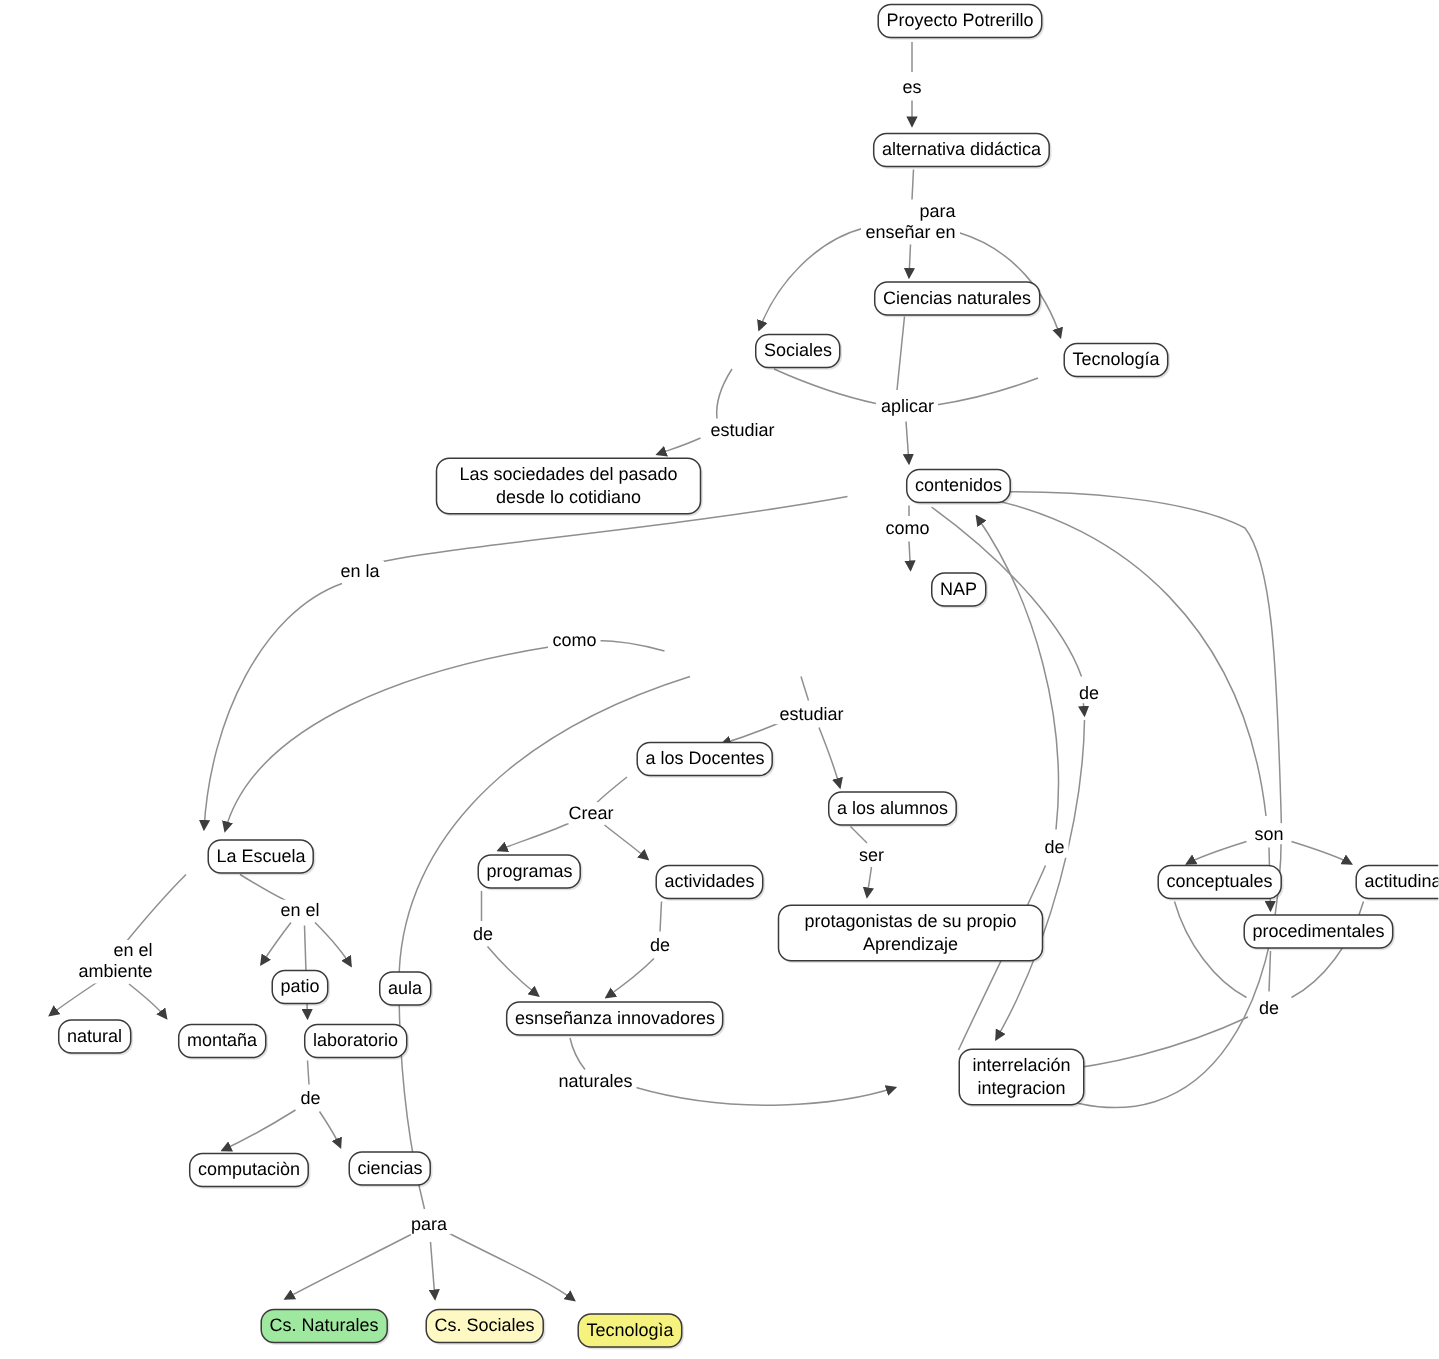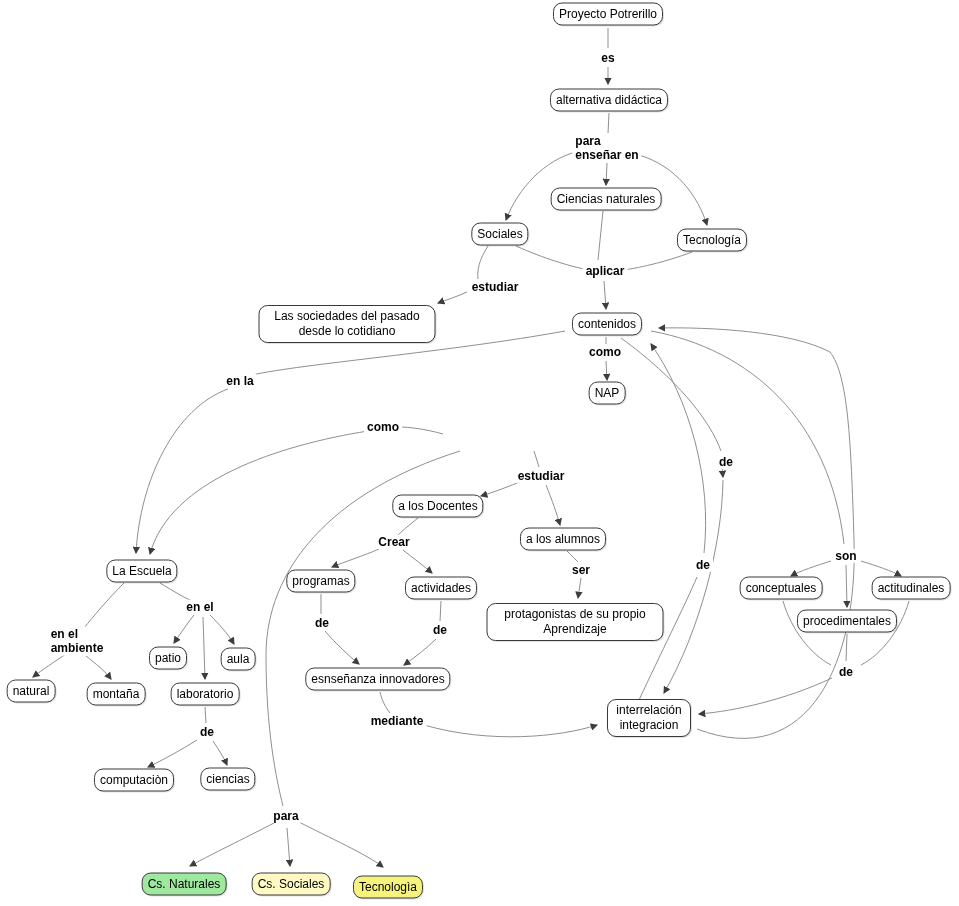--- a/index.html
+++ b/index.html
@@ -12,38 +12,38 @@
     color:#000;
     overflow:hidden;
   }
   #links-svg{position:absolute;left:0;top:0;z-index:1;}
   .link-label{
     position:absolute;
     transform:translate(-50%,-50%);
     background:#ffffff;
     padding:0 3px;
     white-space:nowrap;
-    text-align:left;
+    text-align:right;
     z-index:2;
     line-height:1.2;
-    font-weight:bold;
   }
   .link-label.pre{white-space:pre-line;}
   .node{
     position:absolute;
     transform:translate(-50%,-50%);
     background:#ffffff;
     border:1px solid #3a3a3a;
     border-radius:9px;
     padding:3px 5px;
     white-space:nowrap;
     text-align:center;
     z-index:3;
     line-height:1.25;
     box-shadow:1px 1px 0 rgba(0,0,0,0.12);
+    margin-left:32px;
   }
   .node.wrap{white-space:normal;}
   .node.w185{width:165px;}
   .node.w88{width:72px;}
 </style>
 </head>
 <body>
 
 <div id="canvas">
 
@@ -144,21 +144,21 @@
   <div class="link-label" style="left:605px;top:271px">aplicar</div>
   <div class="link-label" style="left:495px;top:287px">estudiar</div>
   <div class="link-label" style="left:605px;top:352px">como</div>
   <div class="link-label" style="left:240px;top:381px">en la</div>
   <div class="link-label" style="left:383px;top:427px">como</div>
   <div class="link-label" style="left:541px;top:476px">estudiar</div>
   <div class="link-label" style="left:394px;top:542px">Crear</div>
   <div class="link-label" style="left:581px;top:570px">ser</div>
   <div class="link-label" style="left:322px;top:623px">de</div>
   <div class="link-label" style="left:440px;top:630px">de</div>
-  <div class="link-label" style="left:397px;top:721px">mediante</div>
+  <div class="link-label" style="left:397px;top:721px">naturales</div>
   <div class="link-label pre" style="left:77px;top:641px">en el
 ambiente</div>
   <div class="link-label" style="left:200px;top:607px">en el</div>
   <div class="link-label" style="left:207px;top:732px">de</div>
   <div class="link-label" style="left:846px;top:556px">son</div>
   <div class="link-label" style="left:726px;top:462px">de</div>
   <div class="link-label" style="left:703px;top:565px">de</div>
   <div class="link-label" style="left:846px;top:672px">de</div>
   <div class="link-label" style="left:286px;top:816px">para</div>
 

